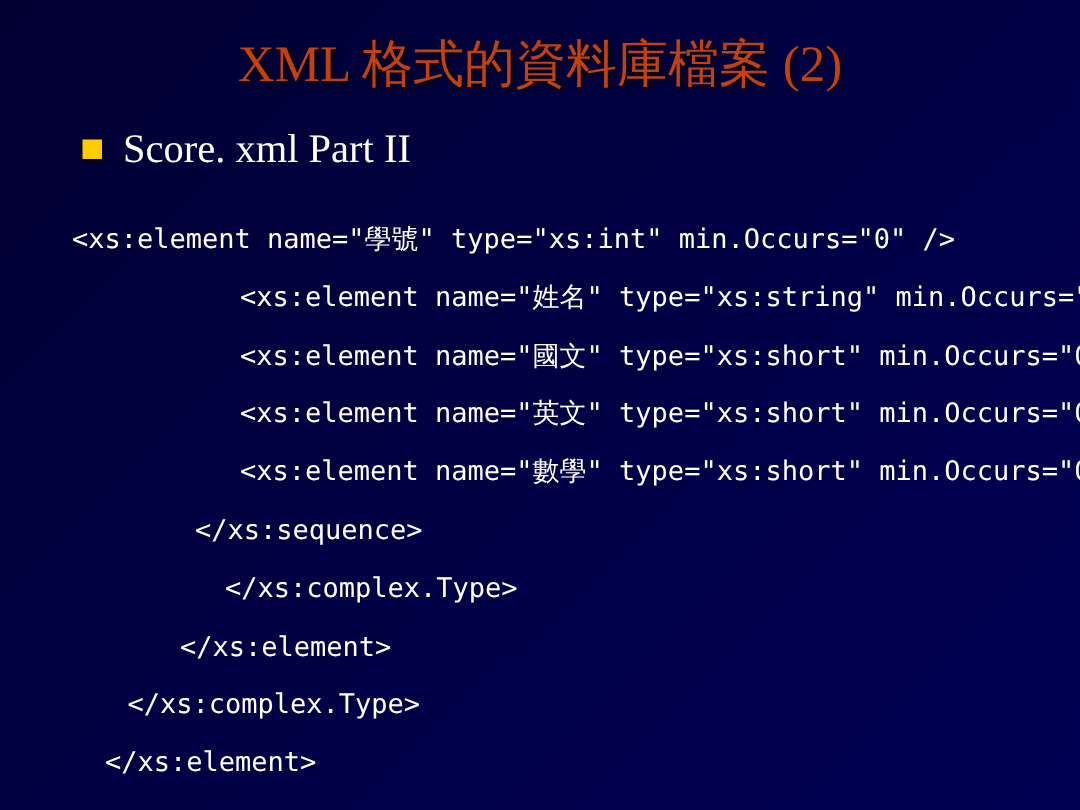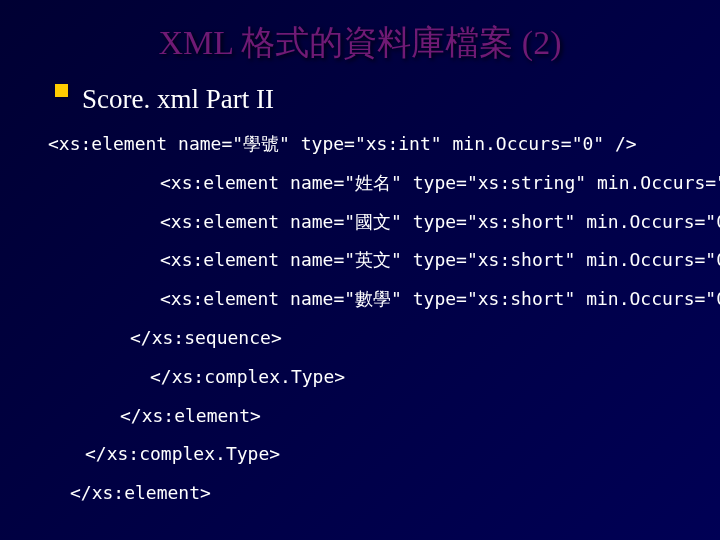--- a/index.html
+++ b/index.html
@@ -13,32 +13,32 @@
       background: linear-gradient(135deg, #000033 0%, #000044 50%, #000055 100%);
       font-family: "Times New Roman", serif;
       color: #ffffff;
       overflow: hidden;
       position: relative;
     }
     .slide {
       padding: 20px 30px;
     }
     .title {
-      color: #701a75;
+      color: #c2410c;
       font-size: 34px;
       text-align: center;
       margin-bottom: 18px;
       font-weight: normal;
       text-shadow: 2px 2px 4px rgba(0,0,0,0.8);
     }
     .subtitle-row {
       display: flex;
-      align-items: flex-start;
+      align-items: center;
       margin-left: 25px;
-      margin-bottom: 15px;
+      margin-bottom: 31px;
     }
     .bullet {
       width: 13px;
       height: 13px;
       background: #ffcc00;
       margin-right: 14px;
       box-shadow: 1px 1px 2px rgba(0,0,0,0.5);
     }
     .subtitle {
       color: #ffffff;

